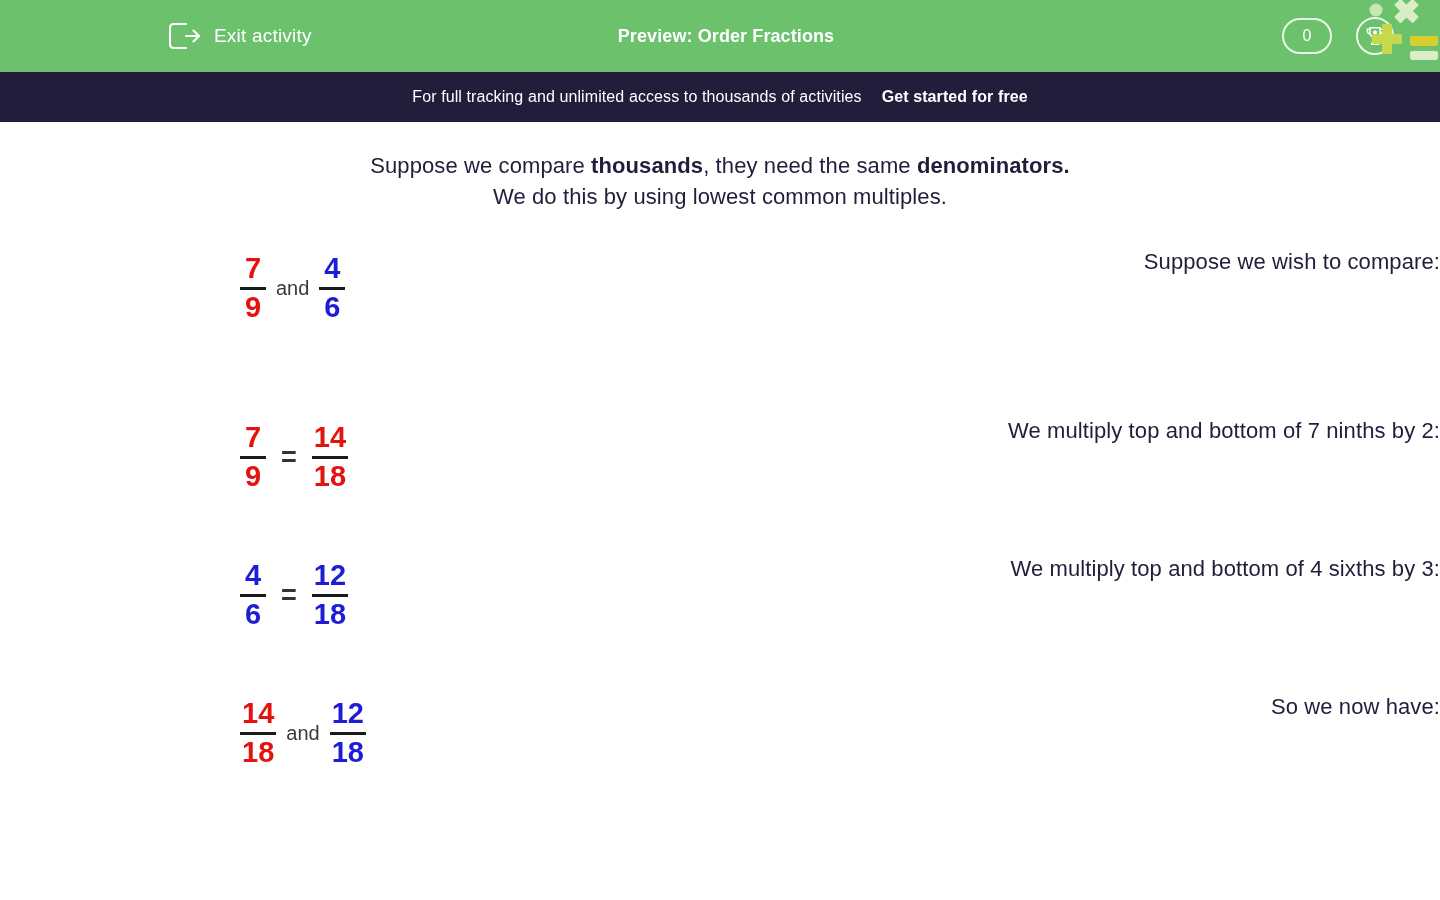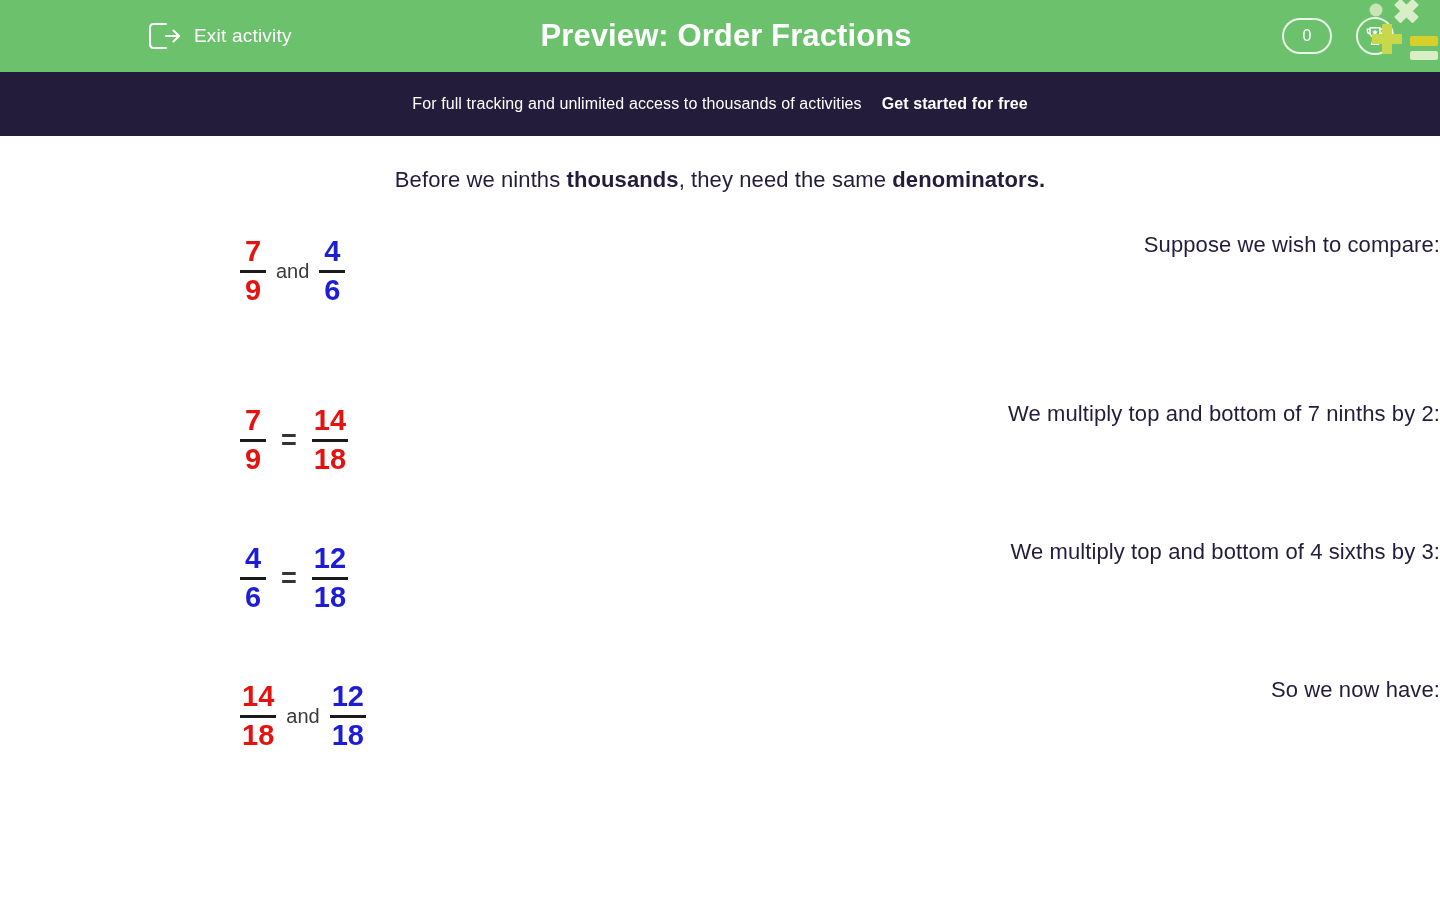--- a/index.html
+++ b/index.html
@@ -14,20 +14,21 @@
 
   
   .app-header {
     position: relative;
     width: 1440px;
     height: 72px;
     background: #6cc26c;
     display: flex;
     align-items: center;
     overflow: hidden;
+    padding-left: 20px;
   }
 
   .exit-activity {
     display: flex;
     align-items: center;
     gap: 13px;
     margin-left: 147px;
     cursor: pointer;
   }
   .exit-icon { width: 34px; height: 30px; display: block; flex: none; }
@@ -36,21 +37,21 @@
     font-size: 19px;
     letter-spacing: 0.2px;
     white-space: nowrap;
   }
 
   .header-title {
     position: absolute;
     left: 12px; right: 0;
     text-align: center;
     color: #ffffff;
-    font-size: 31px;
+    font-size: 18px;
     font-weight: bold;
     letter-spacing: 0.1px;
     pointer-events: none;
   }
 
   .header-right {
     position: absolute;
     right: 46px;
     display: flex;
     align-items: center;
@@ -87,21 +88,21 @@
     top: 0;
     right: 0;
     width: 80px;
     height: 70px;
     pointer-events: none;
   }
 
   
   .promo-banner {
     width: 1440px;
-    height: 64px;
+    height: 50px;
     background: #231c3b;
     display: flex;
     align-items: center;
     justify-content: center;
     color: #ffffff;
     font-size: 16px;
     letter-spacing: 0.1px;
   }
   .promo-cta {
     font-weight: bold;
@@ -234,22 +235,23 @@
 </div>
 
 <div class="promo-banner">
   <span>For full tracking and unlimited access to thousands of activities</span>
   <span class="promo-cta">Get started for free</span>
 </div>
 
 <div class="content">
 
   <p class="para">
-    <span>Before we ninths </span><b>thousands</b><span>, they need the same </span><b>denominators.</b>
+    <span>Suppose we compare </span><b>thousands</b><span>, they need the same </span><b>denominators.</b>
   </p>
+  <p class="para">We do this by using lowest common multiples.</p>
 
   <div class="block-gap-1"></div>
 
   <div class="step-row">
     <div class="step-caption">Suppose we wish to compare:</div>
     <div class="expr" style="top:8px;">
       <span class="frac red">
         <span class="num">7</span>
         <span class="bar"></span>
         <span class="den">9</span>

